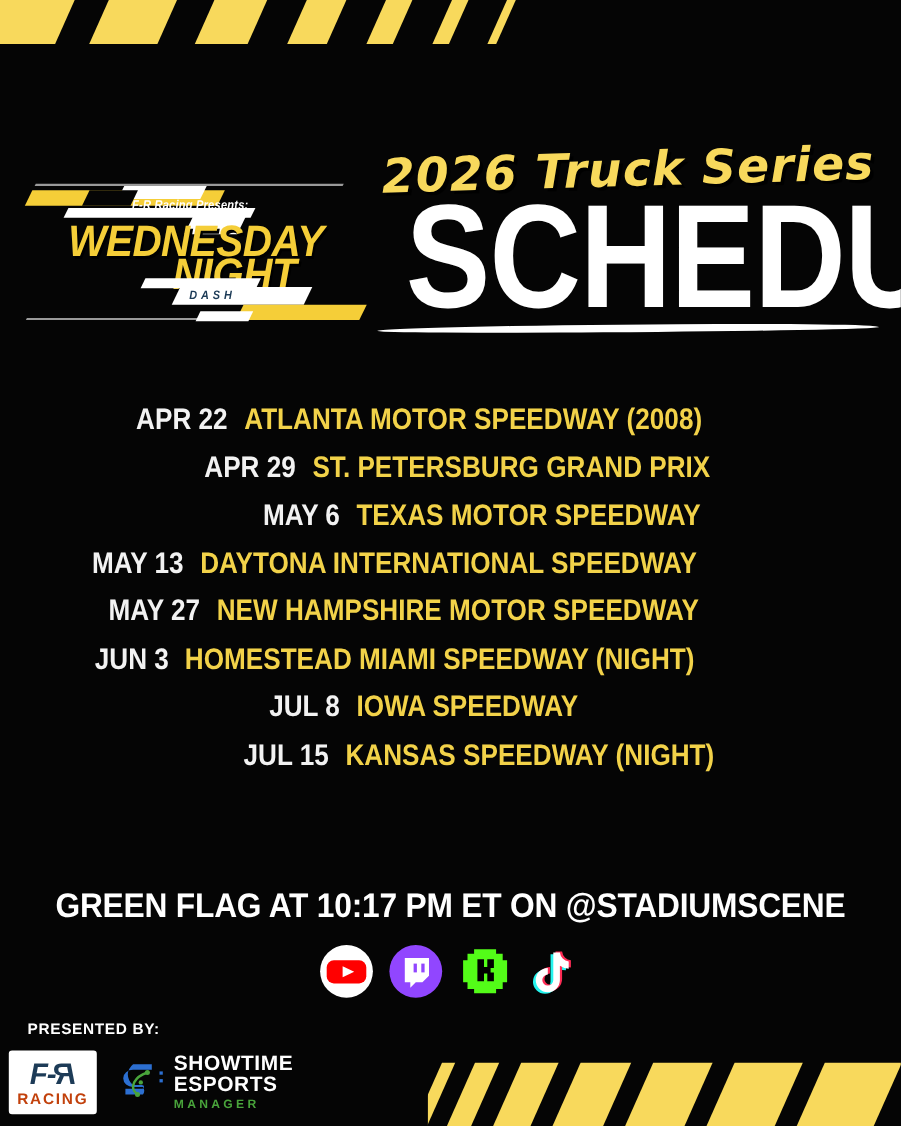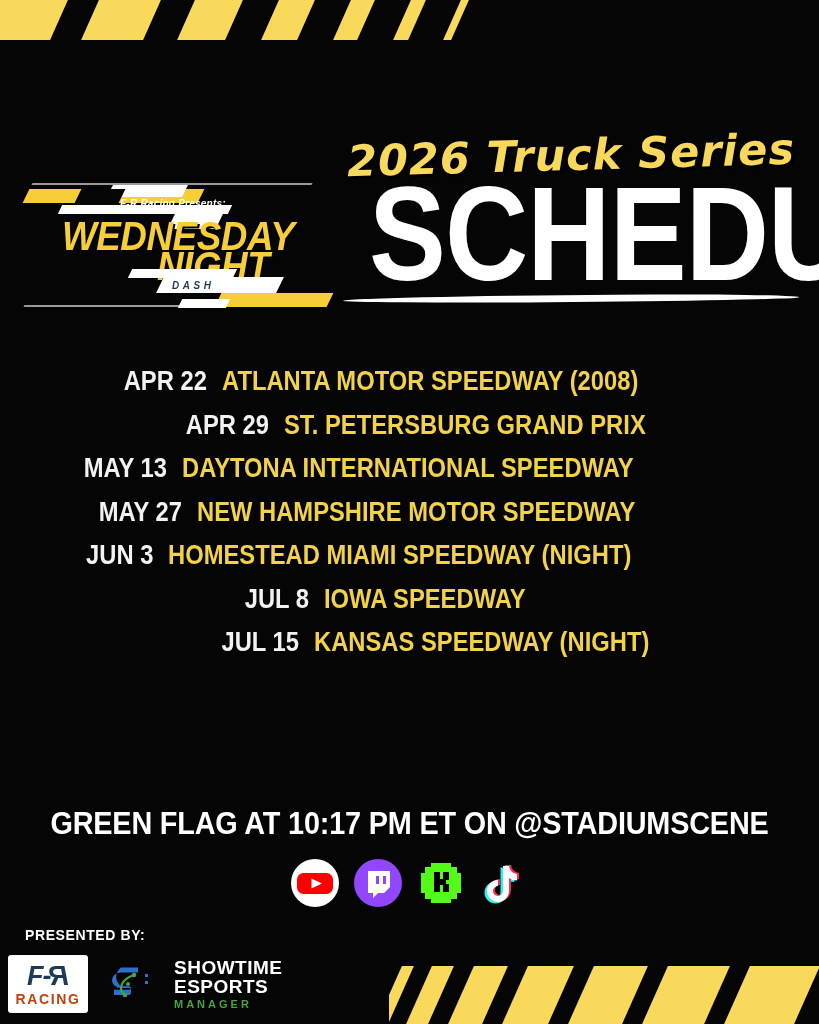--- a/index.html
+++ b/index.html
@@ -40,21 +40,21 @@
     bottom: 0;
     right: -10px;
     width: 440px;
     height: 58px;
   }
 
   
   #wnd-logo {
     position: absolute;
     left: 22px;
-    top: 169px;
+    top: 153px;
     width: 305px;
     height: 148px;
   }
   #wnd-logo .shape {
     position: absolute;
   }
   .skewbar {
     transform: skewX(-26deg);
   }
   .logo-text {
@@ -251,21 +251,21 @@
     color: #c2410c;
     font-size: 14px;
     font-weight: bold;
     letter-spacing: 1.6px;
     line-height: 1;
     margin-top: 2px;
   }
   #showtime-logo {
     display: flex;
     align-items: center;
-    gap: 24px;
+    gap: 8px;
   }
   #showtime-text {
     display: flex;
     flex-direction: column;
     line-height: 1;
   }
   .st-line1, .st-line2 {
     color: #ffffff;
     font-size: 19px;
     font-weight: bold;
@@ -324,20 +324,24 @@
   </div>
 
   <div id="schedule-list">
       <div class="sched-row">
         <div class="sched-date">APR 22</div>
         <div class="sched-track">ATLANTA MOTOR SPEEDWAY (2008)</div>
       </div>
       <div class="sched-row">
         <div class="sched-date">APR 29</div>
         <div class="sched-track">ST. PETERSBURG GRAND PRIX</div>
+      </div>
+      <div class="sched-row">
+        <div class="sched-date">MAY 6</div>
+        <div class="sched-track">TEXAS MOTOR SPEEDWAY</div>
       </div>
       <div class="sched-row">
         <div class="sched-date">MAY 13</div>
         <div class="sched-track">DAYTONA INTERNATIONAL SPEEDWAY</div>
       </div>
       <div class="sched-row">
         <div class="sched-date">MAY 27</div>
         <div class="sched-track">NEW HAMPSHIRE MOTOR SPEEDWAY</div>
       </div>
       <div class="sched-row">

